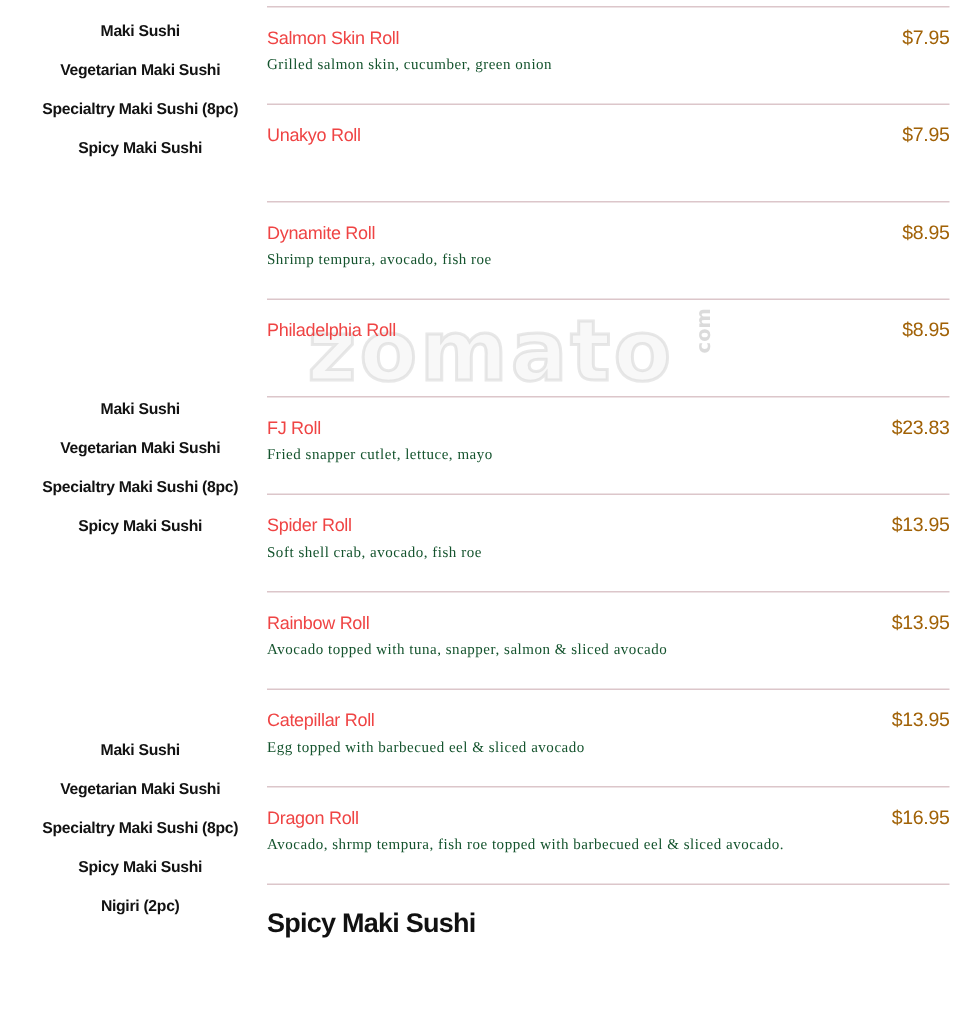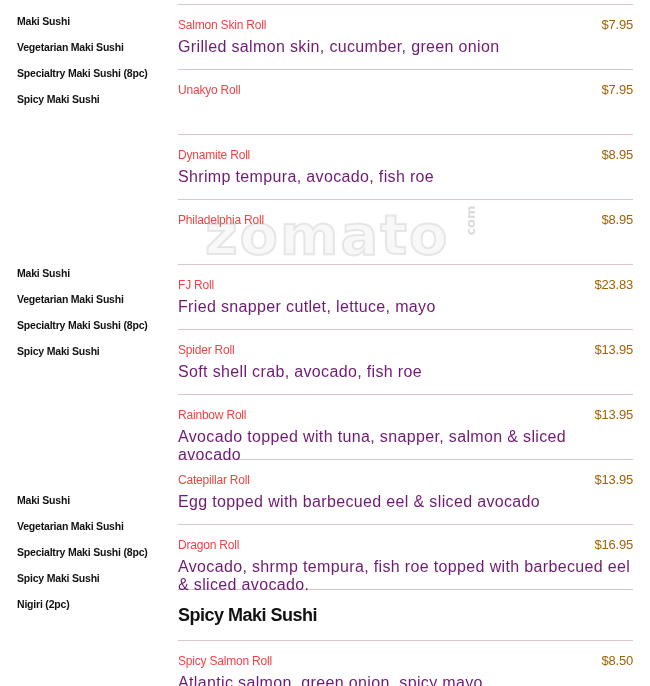--- a/index.html
+++ b/index.html
@@ -35,21 +35,21 @@
     font-weight: 700;
     font-size: 13px;
     color: rgba(190,190,190,0.55);
     transform: rotate(-90deg) translateX(14px);
     transform-origin: center;
     display: inline-block;
     margin-left: 2px;
   }
 
   
-  .sidebar { position: absolute; left: 0; top: 0; width: 178px; height: 686px; z-index: 2; }
+  .sidebar { position: absolute; left: 0; top: 0; width: 178px; height: 686px; z-index: 2; text-align: center; }
   .side-group { position: absolute; left: 17px; right: 8px; }
   .side-item {
     height: 26px; line-height: 26px;
     font-size: 10.5px;
     font-weight: 700;
     letter-spacing: -0.2px;
     color: #121212;
     white-space: nowrap;
     cursor: pointer;
   }
@@ -79,23 +79,24 @@
     letter-spacing: -0.2px;
     color: #ef4444;
   }
   .item-price {
     font-size: 13px;
     color: #a16207;
     letter-spacing: -0.2px;
   }
   .item-desc {
     margin-top: 6px;
-    font-size: 16px;
+    font-size: 10px;
     letter-spacing: 0.35px;
-    color: #701a75;
+    color: #14532d;
+    font-family: Liberation Serif, serif;
   }
   .section-heading-block {
     box-sizing: border-box;
     height: 51px;
     border-top: 1px solid #dcc6ca;
     padding-top: 15px;
   }
   .section-heading {
     margin: 0;
     font-size: 18px;
@@ -205,22 +206,15 @@
         <span class="item-name">Dragon Roll</span>
         <span class="item-price">$16.95</span>
       </div>
       <div class="item-desc">Avocado, shrmp tempura, fish roe topped with barbecued eel &amp; sliced avocado.</div>
     </div>
 
     <div class="section-heading-block">
       <h2 class="section-heading">Spicy Maki Sushi</h2>
     </div>
 
-    <div class="menu-item">
-      <div class="item-row">
-        <span class="item-name">Spicy Salmon Roll</span>
-        <span class="item-price">$8.50</span>
-      </div>
-      <div class="item-desc">Atlantic salmon, green onion, spicy mayo</div>
-    </div>
 
   </main>
 </div>
 
 </body></html>

